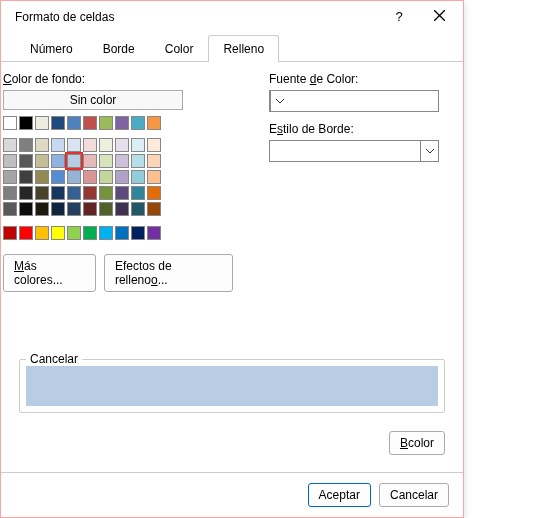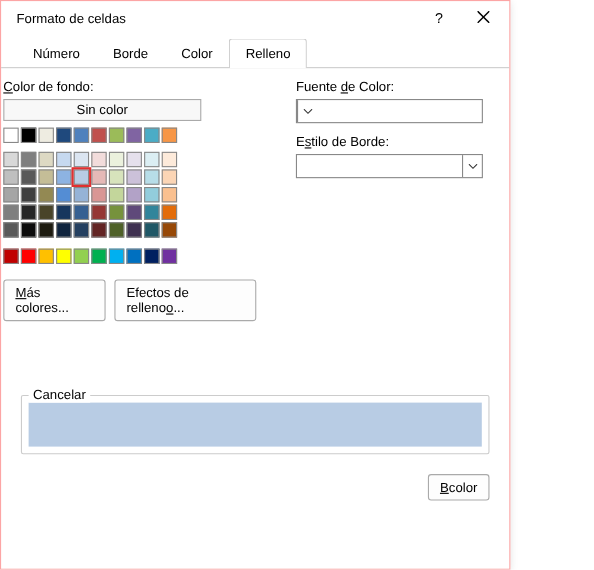--- a/index.html
+++ b/index.html
@@ -191,13 +191,17 @@
     <div class="sample-box">
       <div class="sample-legend">Cancelar</div>
       <div class="sample-fill" id="sample-fill" style="background: rgb(184, 204, 228);"></div>
     </div>
   </div>
 
   <div class="borrar-row">
     <div class="btn"><span class="ul">B</span><span>color</span></div>
   </div>
 
+  <div class="footer">
+    <div class="btn primary">Aceptar</div>
+    <div class="btn">Cancelar</div>
+  </div>
 </div>
 
 </body></html>

